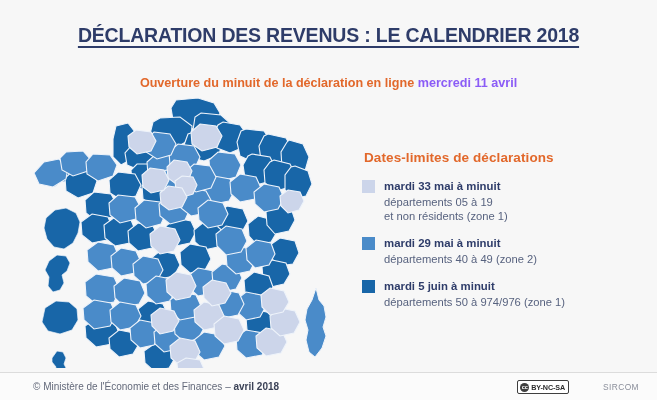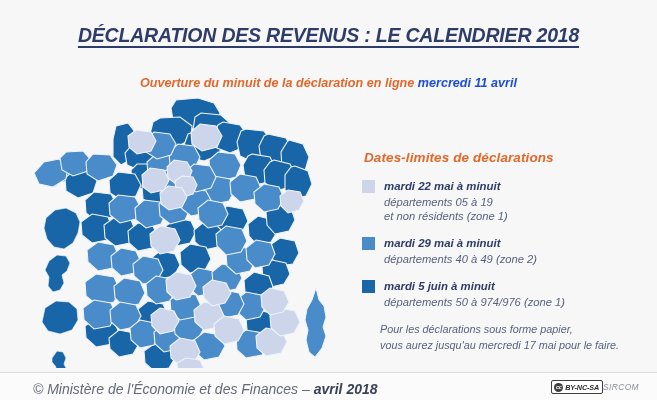--- a/index.html
+++ b/index.html
@@ -13,21 +13,20 @@
     font-family: "Liberation Sans", sans-serif;
     overflow: hidden;
     position: relative;
     -webkit-font-smoothing: antialiased;
   }
   .infographic {
     position: relative;
     width: 657px;
     height: 400px;
     background: #f7f7f7;
-    font-style: italic;
   }
 
   
   .title {
     position: absolute;
     top: 24px;
     left: 0;
     width: 657px;
     text-align: center;
     font-size: 19.5px;
@@ -43,21 +42,21 @@
     position: absolute;
     top: 76px;
     left: 0;
     width: 657px;
     text-align: center;
     font-size: 12.6px;
     font-weight: bold;
     white-space: nowrap;
   }
   .subtitle .orange { color: #e2682b; }
-  .subtitle .navy { color: #1d4ed8; }
+  .subtitle .navy { color: #8b5cf6; }
 
   
   .map-wrap {
     position: absolute;
     left: 8px;
     top: 96px;
     width: 352px;
     height: 272px;
   }
   .map-wrap svg { display: block; width: 100%; height: 100%; }
@@ -123,32 +122,33 @@
     left: 0;
     top: 373px;
     width: 657px;
     height: 27px;
     background: #fbfbfb;
   }
   .copyright {
     position: absolute;
     left: 26px;
     top: 381px;
-    font-size: 14px;
+    font-size: 10px;
     color: #63697a;
     white-space: nowrap;
     padding-left: 7px;
   }
   .copyright b { color: #3b4257; }
   .cc-area {
     position: absolute;
     right: 18px;
     top: 380px;
     display: flex;
     align-items: center;
+    gap: 24px;
   }
   .cc-badge {
     display: flex;
     align-items: center;
     border: 1.4px solid #3e3e3e;
     border-radius: 2px;
     background: #ffffff;
     padding: 0 3px 0 2px;
     height: 12px;
   }
@@ -168,20 +168,21 @@
   .cc-text {
     font-size: 7.2px;
     font-weight: bold;
     color: #2b2b2b;
     letter-spacing: -0.1px;
   }
   .sircom {
     font-size: 8.4px;
     color: #8b8f9b;
     letter-spacing: 0.4px;
+    margin-left: 10px;
   }
 </style>
 </head>
 <body>
 
 <div class="infographic">
 
   <div class="title">DÉCLARATION DES REVENUS : LE CALENDRIER 2018</div>
 
   <div class="subtitle">
@@ -303,21 +304,21 @@
       </g>
     </svg>
   </div>
 
   <div class="legend">
     <div class="legend-title">Dates-limites de déclarations</div>
 
     <div class="legend-item">
       <span class="swatch" style="background:#ccd5ea"></span>
       <span class="legend-text">
-        <span class="legend-head" style="display:block">mardi 22 mai à minuit</span>
+        <span class="legend-head" style="display:block">mardi 33 mai à minuit</span>
         <span class="legend-sub" style="display:block">départements 05 à 19</span>
         <span class="legend-sub" style="display:block">et non résidents (zone 1)</span>
       </span>
     </div>
 
     <div class="legend-item">
       <span class="swatch" style="background:#4a8bc9"></span>
       <span class="legend-text">
         <span class="legend-head" style="display:block">mardi 29 mai à minuit</span>
         <span class="legend-sub" style="display:block">départements 40 à 49 (zone 2)</span>
@@ -326,24 +327,20 @@
 
     <div class="legend-item">
       <span class="swatch" style="background:#1866a8"></span>
       <span class="legend-text">
         <span class="legend-head" style="display:block">mardi 5 juin à minuit</span>
         <span class="legend-sub" style="display:block">départements 50 à 974/976 (zone 1)</span>
       </span>
     </div>
   </div>
 
-  <div class="note">
-    <div>Pour les déclarations sous forme papier,</div>
-    <div>vous aurez jusqu'au mercredi 17 mai pour le faire.</div>
-  </div>
 
   <div class="footer"></div>
   <div class="footer-rule"></div>
 
   <div class="copyright">
     <span>© Ministère de l'Économie et des Finances – </span><b>avril 2018</b>
   </div>
 
   <div class="cc-area">
     <span class="cc-badge">

